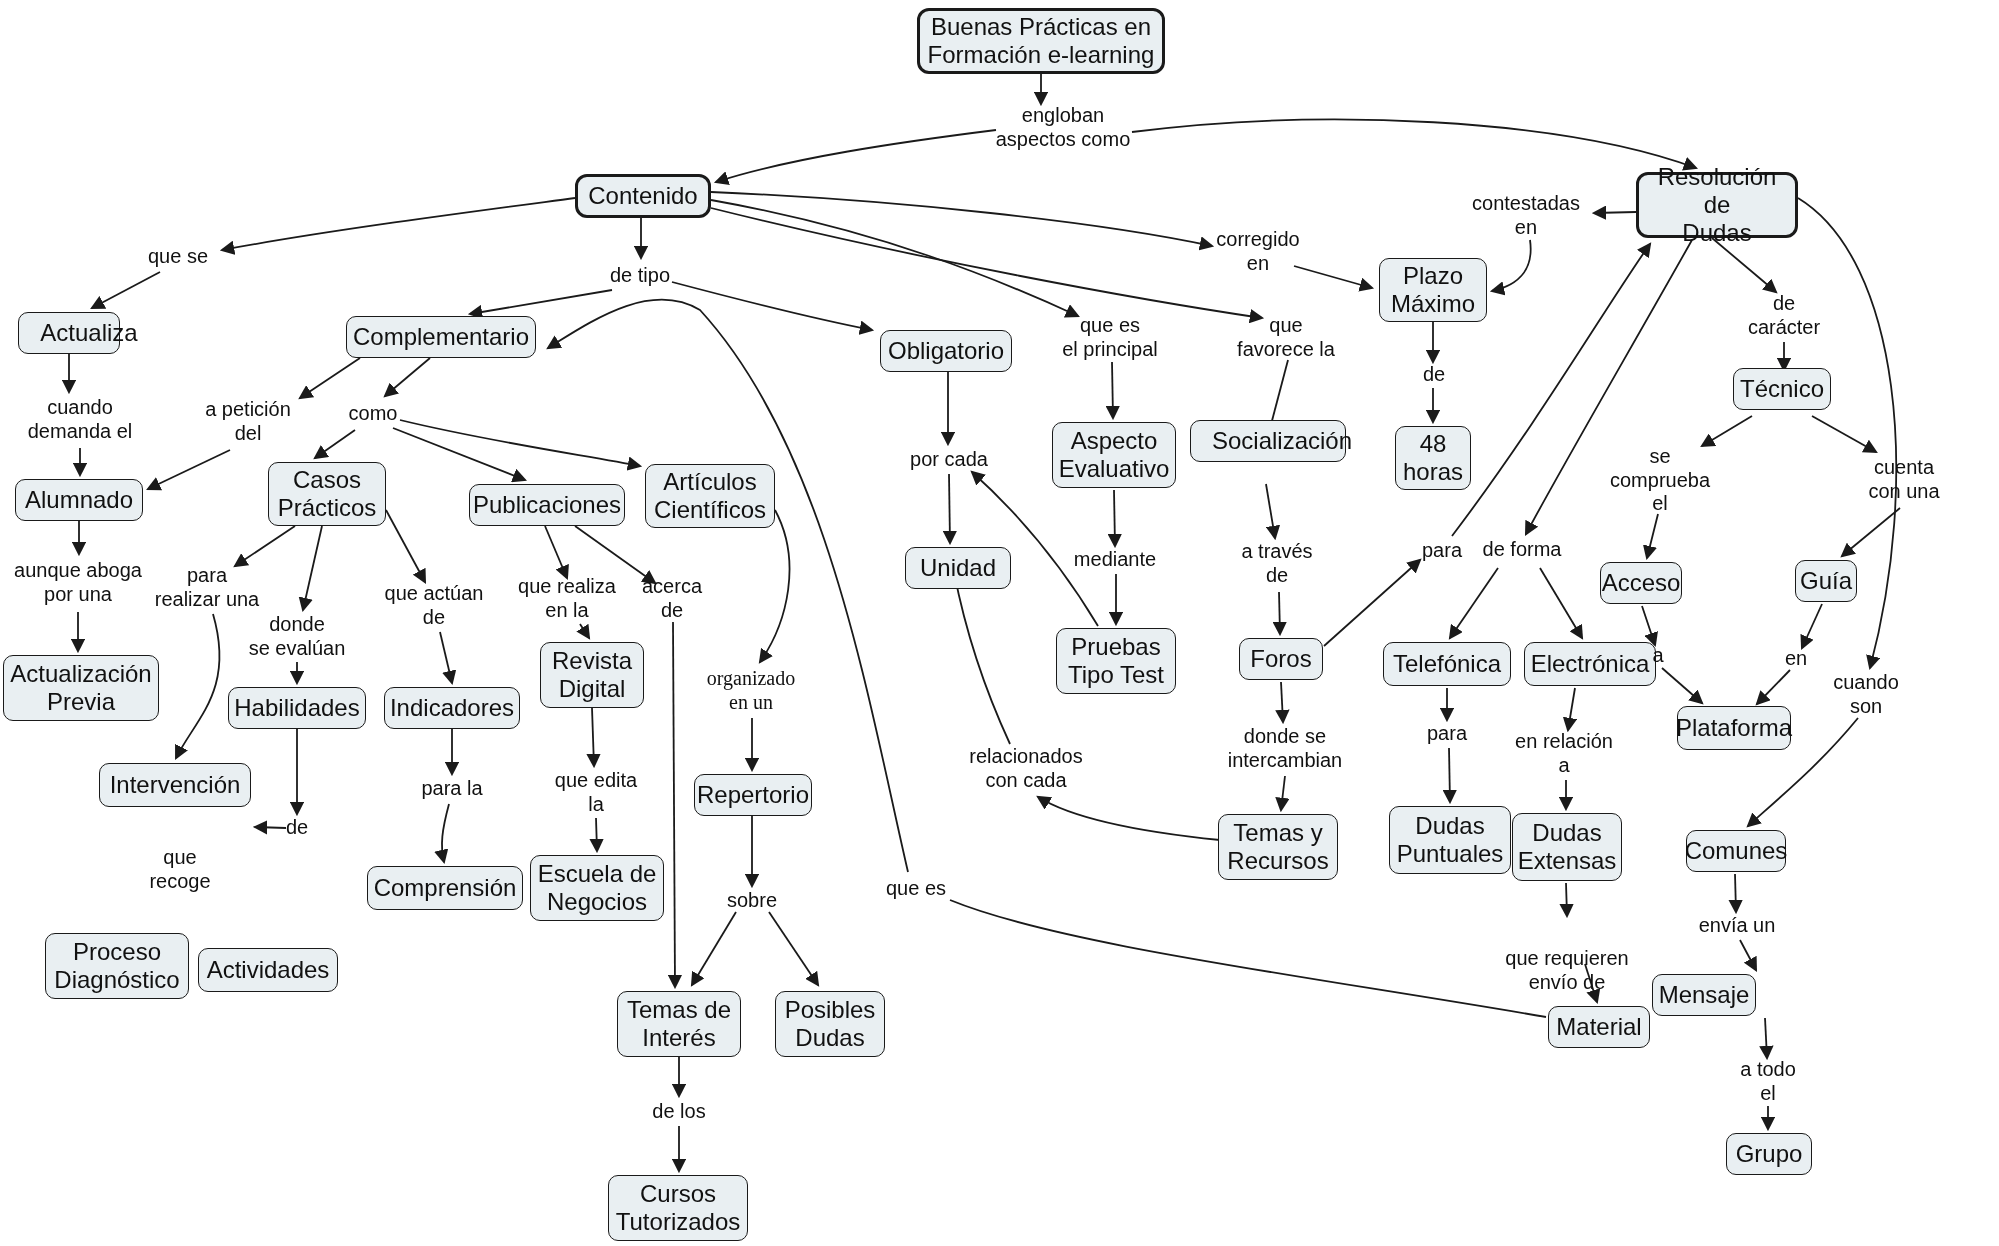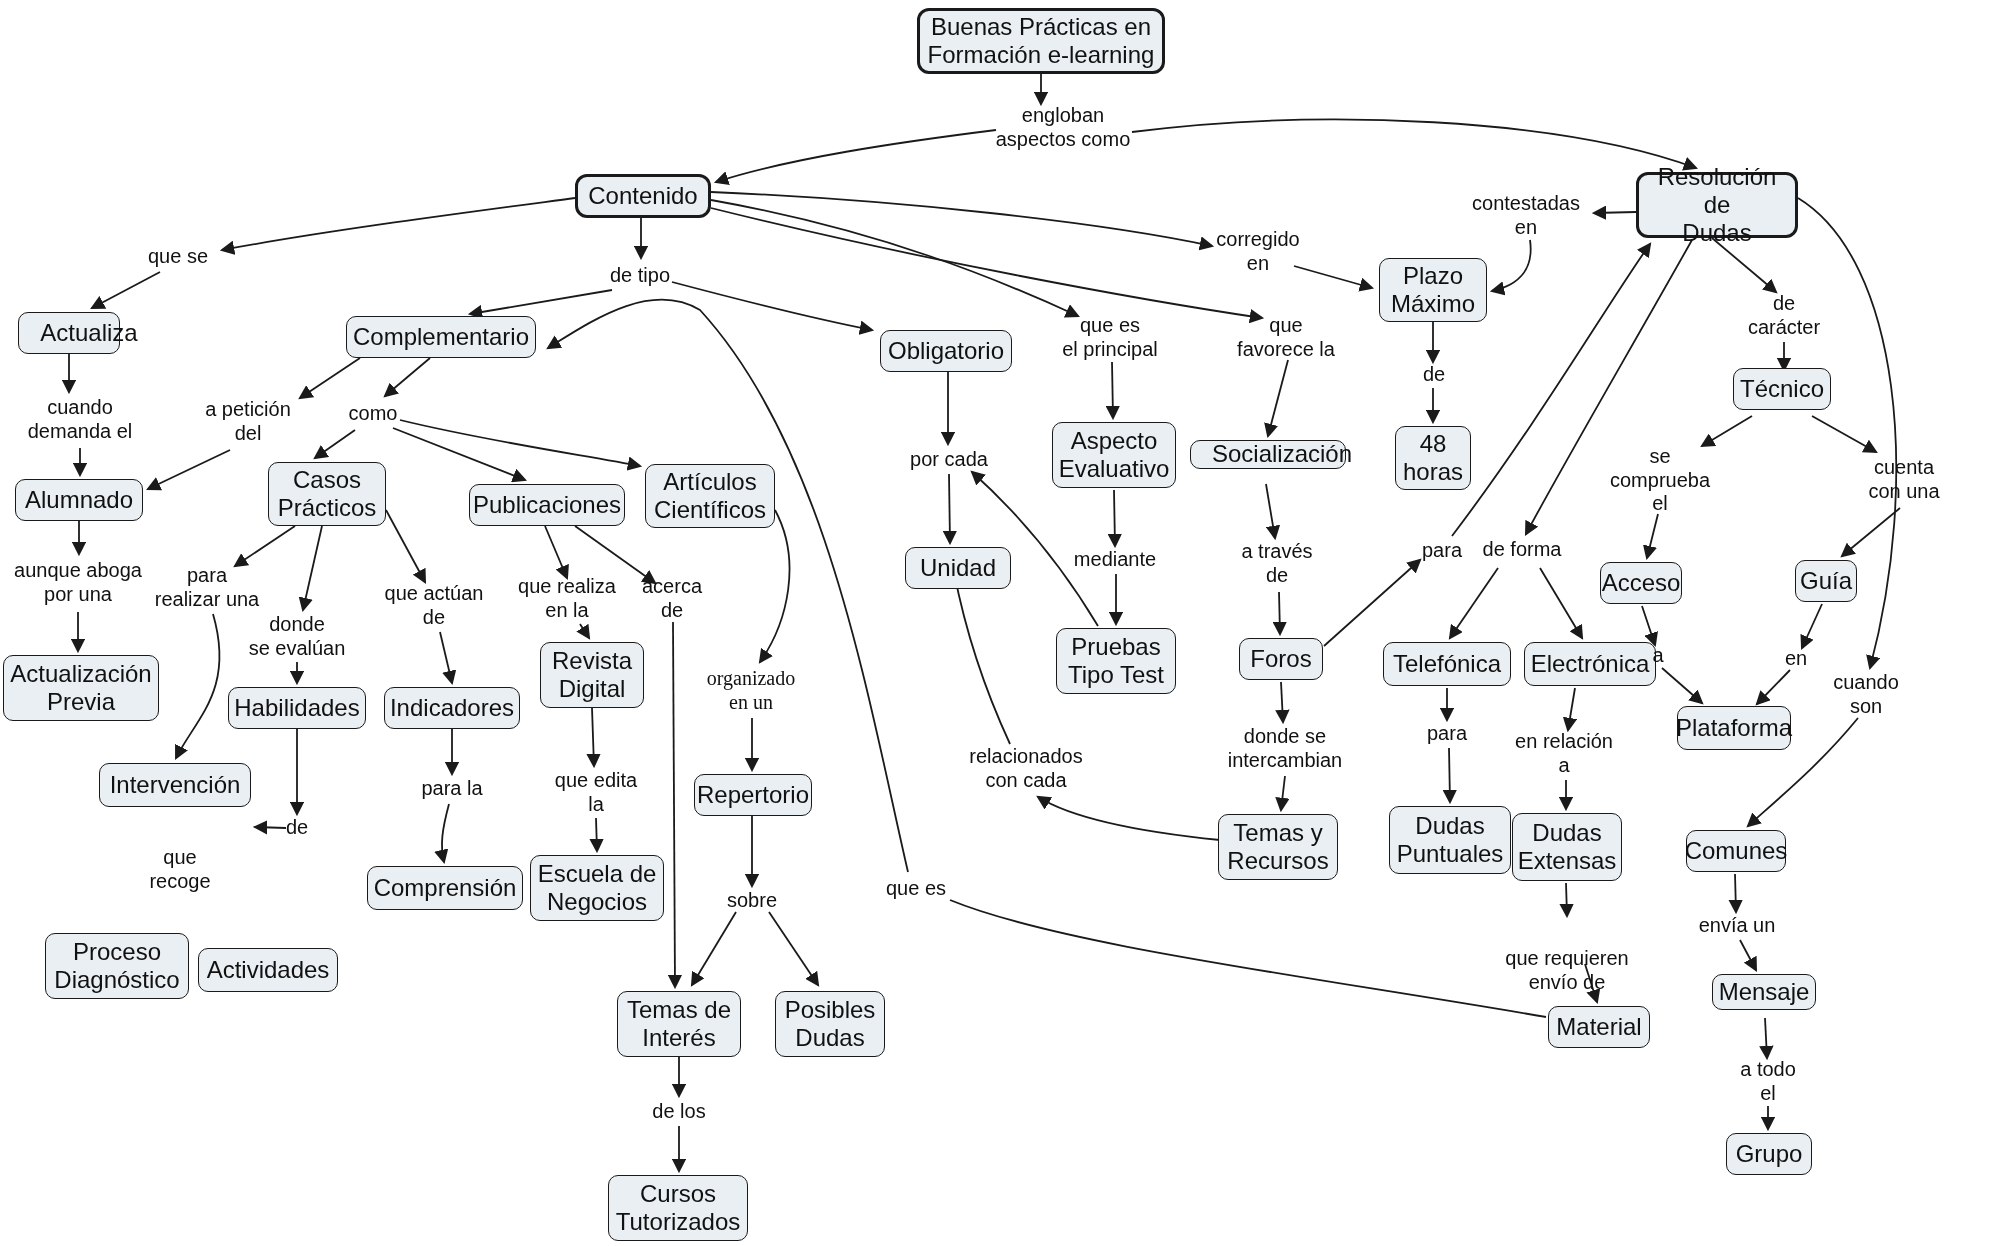--- a/index.html
+++ b/index.html
@@ -139,21 +139,21 @@
     <div class="node" style="left: 1379px; top: 258px; width: 108px; height: 64px;"><span>Plazo
 Máximo</span></div>
     <div class="node" style="left: 15px; top: 479px; width: 128px; height: 42px;"><span>Alumnado</span></div>
     <div class="node" style="left: 268px; top: 462px; width: 118px; height: 64px;"><span>Casos
 Prácticos</span></div>
     <div class="node" style="left: 469px; top: 484px; width: 156px; height: 42px;"><span>Publicaciones</span></div>
     <div class="node" style="left: 645px; top: 464px; width: 130px; height: 64px;"><span>Artículos
 Científicos</span></div>
     <div class="node" style="left: 1052px; top: 422px; width: 124px; height: 66px;"><span>Aspecto
 Evaluativo</span></div>
-    <div class="node" style="left: 1190px; top: 440px; width: 156px; height: 29px; padding-left: 32px;"><span>Socialización</span></div>
+    <div class="node" style="left: 1190px; top: 420px; width: 156px; height: 42px; padding-left: 32px;"><span>Socialización</span></div>
     <div class="node" style="left: 1395px; top: 426px; width: 76px; height: 64px;"><span>48
 horas</span></div>
     <div class="node" style="left: 1733px; top: 368px; width: 98px; height: 42px;"><span>Técnico</span></div>
     <div class="node" style="left: 1600px; top: 562px; width: 82px; height: 42px;"><span>Acceso</span></div>
     <div class="node" style="left: 1795px; top: 560px; width: 62px; height: 42px;"><span>Guía</span></div>
     <div class="node" style="left: 228px; top: 687px; width: 138px; height: 42px;"><span>Habilidades</span></div>
     <div class="node" style="left: 384px; top: 687px; width: 136px; height: 42px;"><span>Indicadores</span></div>
     <div class="node" style="left: 540px; top: 642px; width: 104px; height: 66px;"><span>Revista
 Digital</span></div>
     <div class="node" style="left: 694px; top: 774px; width: 118px; height: 42px;"><span>Repertorio</span></div>
@@ -180,21 +180,21 @@
     <div class="node" style="left: 608px; top: 1175px; width: 140px; height: 66px;"><span>Cursos
 Tutorizados</span></div>
     <div class="node" style="left: 1218px; top: 814px; width: 120px; height: 66px;"><span>Temas y
 Recursos</span></div>
     <div class="node" style="left: 1389px; top: 806px; width: 122px; height: 68px;"><span>Dudas
 Puntuales</span></div>
     <div class="node" style="left: 1512px; top: 813px; width: 110px; height: 68px;"><span>Dudas
 Extensas</span></div>
     <div class="node" style="left: 1548px; top: 1006px; width: 102px; height: 42px;"><span>Material</span></div>
     <div class="node" style="left: 1686px; top: 830px; width: 100px; height: 42px;"><span>Comunes</span></div>
-    <div class="node" style="left: 1712px; top: 974px; width: 104px; height: 36px;"><span>Mensaje</span></div>
+    <div class="node" style="left: 1652px; top: 974px; width: 104px; height: 42px;"><span>Mensaje</span></div>
     <div class="node" style="left: 1726px; top: 1133px; width: 86px; height: 42px;"><span>Grupo</span></div>
     <div class="edge-label" style="left: 1063px; top: 128px;">engloban
 aspectos como</div>
     <div class="edge-label" style="left: 178px; top: 257px;">que se</div>
     <div class="edge-label" style="left: 640px; top: 276px;">de tipo</div>
     <div class="edge-label" style="left: 1258px; top: 252px;">corregido
 en</div>
     <div class="edge-label" style="left: 1526px; top: 216px;">contestadas
 en</div>
     <div class="edge-label" style="left: 1784px; top: 316px;">de

